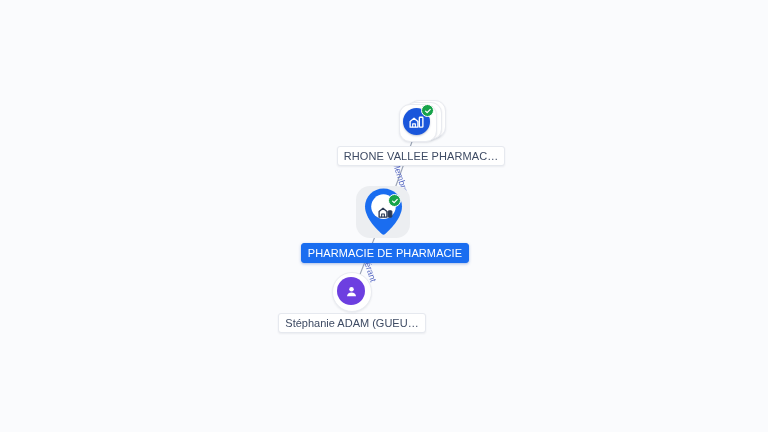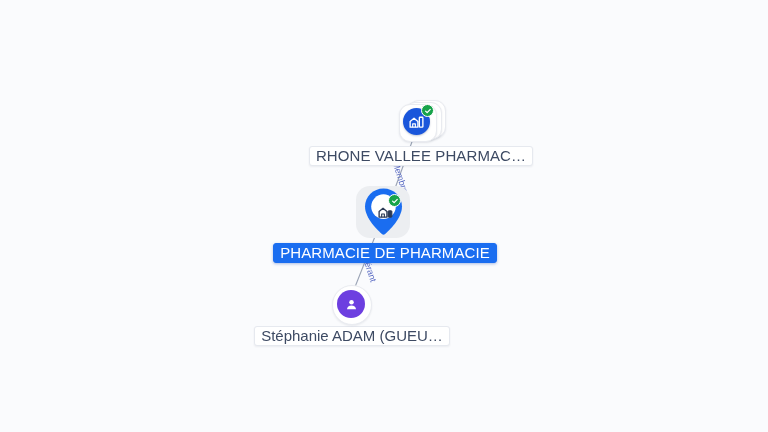--- a/index.html
+++ b/index.html
@@ -90,21 +90,21 @@
     align-items: center;
     justify-content: center;
     box-sizing: border-box;
   }
   #badge-rhone { left: 23px; top: 5px; }
   #badge-monestier { left: 32px; top: 8px; }
 
   
   .node-label {
     margin-top: 3px;
-    font-size: 15px;
+    font-size: 11px;
     line-height: 14px;
     color: #3d4a63;
     background: #ffffff;
     border: 1px solid #e6e9ef;
     border-radius: 3px;
     padding: 2px 6px;
     white-space: nowrap;
     box-shadow: 0 1px 2px rgba(30,40,70,0.07);
   }
   .node-label.selected {
@@ -150,21 +150,21 @@
     width: 20px;
     height: 20px;
     display: flex;
     align-items: center;
     justify-content: center;
   }
 
   
   #node-stephanie {
     left: 331px;
-    top: 285px;
+    top: 272px;
     width: 42px;
     align-items: center;
   }
   .avatar-wrap {
     position: relative;
     width: 40px;
     height: 38px;
   }
   .avatar-halo {
     position: absolute;

